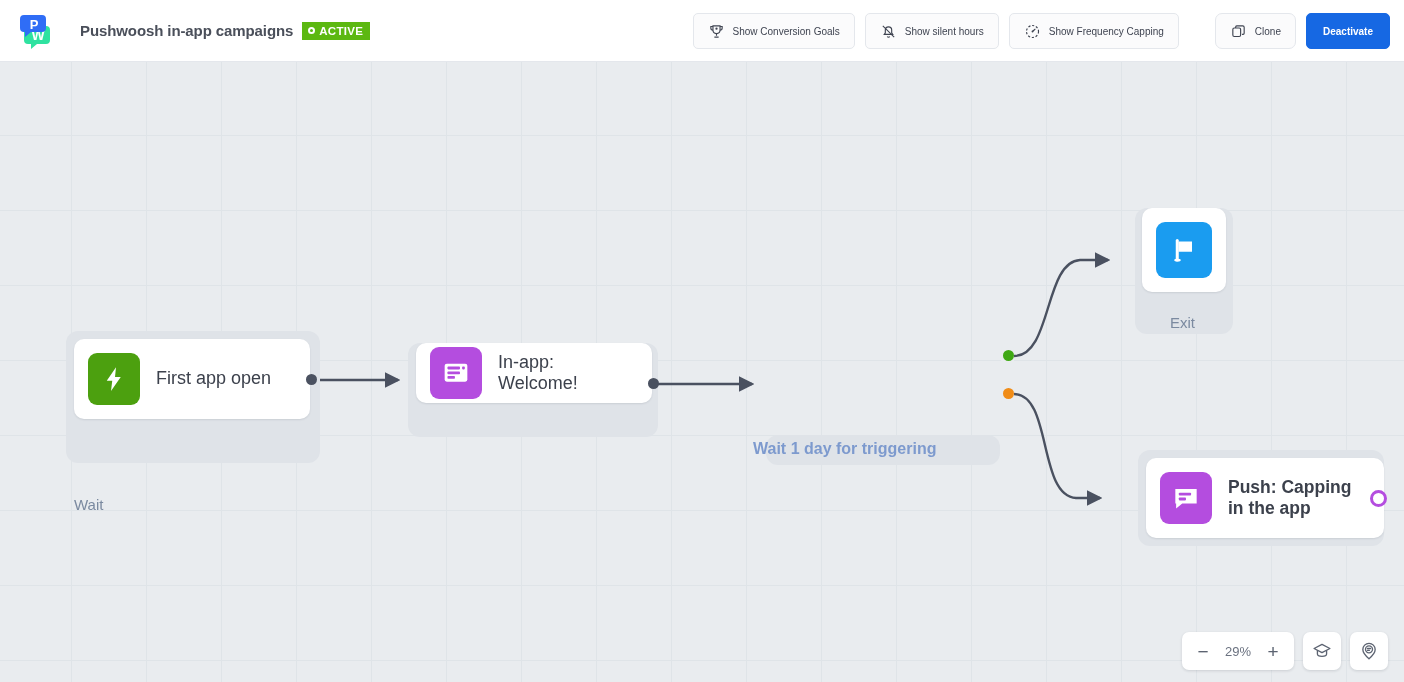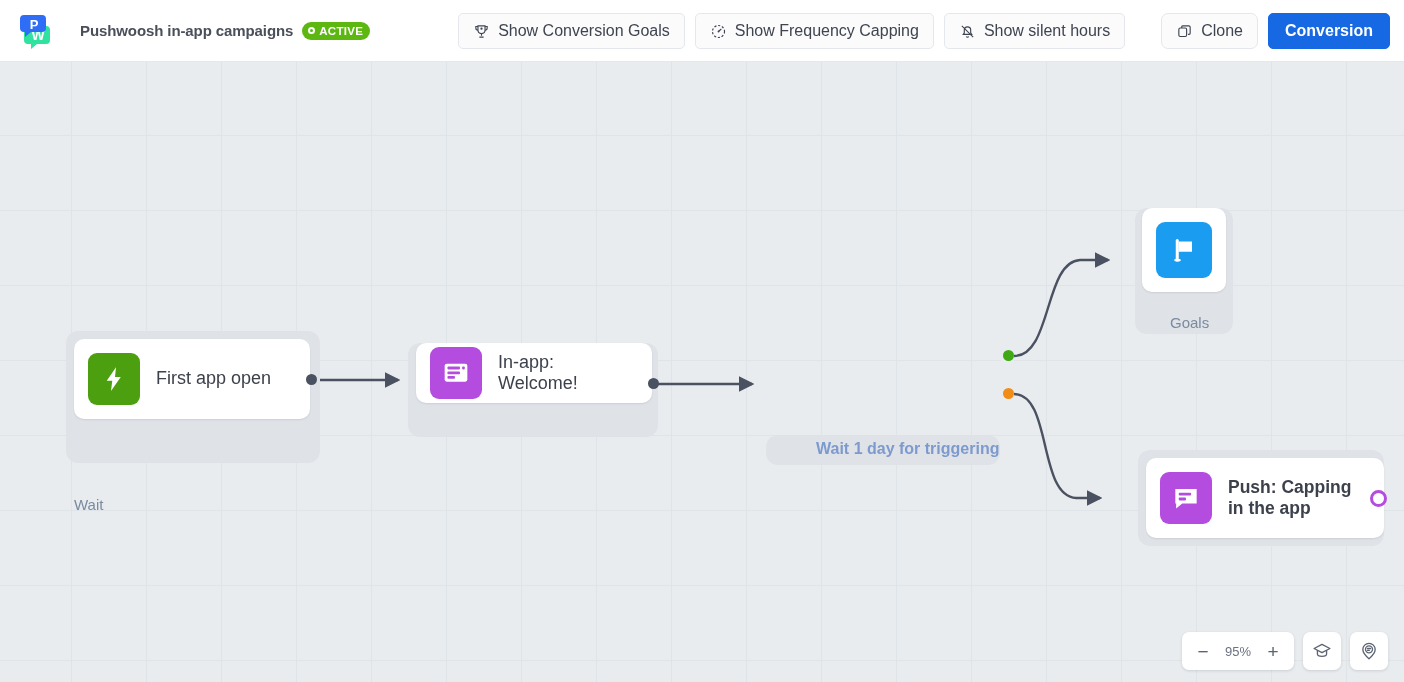--- a/index.html
+++ b/index.html
@@ -26,38 +26,38 @@
   }
   .title-text {
     font-size:15px; font-weight:bold; color:#4a4f5a;
     letter-spacing:-0.1px; white-space:nowrap;
     margin-left:4px;
   }
   .badge-active {
     display:inline-flex; align-items:center; gap:4px;
     background:#5cb811; color:#ffffff;
     font-size:11.5px; font-weight:bold; letter-spacing:0.3px;
-    padding:3px 7px 3px 6px; border-radius:9px;
+    padding:3px 7px 3px 6px; border-radius:0;
     margin-left:9px; vertical-align:2px;
     white-space:nowrap;
   }
   .badge-dot {
     width:7px; height:7px; border-radius:50%;
     border:2px solid #ffffff; display:inline-block;
   }
 
   .toolbar {
     position:absolute; right:14px; top:0; height:62px;
     display:flex; align-items:center; gap:10px;
   }
   .tb-btn {
     height:36px; display:inline-flex; align-items:center; gap:8px;
     padding:0 14px;
     background:#fbfbfc; border:1px solid #e4e7ec; border-radius:5px;
-    font-size:16px; color:#3f4451; white-space:nowrap;
+    font-size:10px; color:#3f4451; white-space:nowrap;
     cursor:pointer;
   }
   .tb-btn.plain { background:#fbfbfc;border-radius:7px; }
   .tb-btn.primary {
     background:#1668e3; border-color:#1668e3; color:#ffffff;
     font-weight:bold; padding:0 16px;
   }
   .tb-ico { width:17px; height:17px; flex:0 0 auto; display:block; }
   .tb-gap { width:16px; }
 
@@ -193,48 +193,48 @@
         <path d="M7 5H4v2a3 3 0 0 0 3 3"></path>
         <path d="M17 5h3v2a3 3 0 0 1-3 3"></path>
         <path d="M12 15v3M9 20h6"></path>
         <circle cx="12" cy="8" r="1.6" fill="#3f4451" stroke="none"></circle>
       </svg>
       <span>Show Conversion Goals</span>
     </button>
 
     <button class="tb-btn">
       <svg class="tb-ico" viewBox="0 0 24 24" fill="none" stroke="#3f4451" stroke-width="1.6">
+        <path d="M6 16h12l-1.5-2.2V10a4.5 4.5 0 0 0-9 0v3.8L6 16z"></path>
+        <path d="M10.3 19a1.9 1.9 0 0 0 3.4 0"></path>
+        <path d="M4 4l16 16" stroke-width="1.5"></path>
+      </svg>
+      <span>Show silent hours</span>
+    </button>
+
+    <button class="tb-btn">
+      <svg class="tb-ico" viewBox="0 0 24 24" fill="none" stroke="#3f4451" stroke-width="1.6">
         <circle cx="12" cy="12" r="8.5" stroke-dasharray="3 2.5"></circle>
         <path d="M12 12l3.5-3.2" stroke-linecap="round"></path>
         <circle cx="12" cy="12" r="1.3" fill="#3f4451" stroke="none"></circle>
       </svg>
       <span>Show Frequency Capping</span>
-    </button>
-
-    <button class="tb-btn">
-      <svg class="tb-ico" viewBox="0 0 24 24" fill="none" stroke="#3f4451" stroke-width="1.6">
-        <path d="M6 16h12l-1.5-2.2V10a4.5 4.5 0 0 0-9 0v3.8L6 16z"></path>
-        <path d="M10.3 19a1.9 1.9 0 0 0 3.4 0"></path>
-        <path d="M4 4l16 16" stroke-width="1.5"></path>
-      </svg>
-      <span>Show silent hours</span>
     </button>
 
     <span class="tb-gap"></span>
 
     <button class="tb-btn plain">
       <svg class="tb-ico" viewBox="0 0 24 24" fill="none" stroke="#3f4451" stroke-width="1.6">
         <rect x="4" y="7" width="11" height="12" rx="2"></rect>
         <path d="M8 7V5.5A1.5 1.5 0 0 1 9.5 4H18a2 2 0 0 1 2 2v8.5A1.5 1.5 0 0 1 18.5 16H17"></path>
       </svg>
       <span>Clone</span>
     </button>
 
     <button class="tb-btn primary">
-      <span>Conversion</span>
+      <span>Deactivate</span>
     </button>
   </div>
 </div>
 
 <div class="canvas">
 
   <svg class="edges" viewBox="0 0 1404 620">
     <defs>
       <marker id="arw" viewBox="0 0 10 10" refX="8.5" refY="5" markerWidth="6.5" markerHeight="6.5" orient="auto-start-reverse">
         <path d="M0 0 L10 5 L0 10 z" fill="#4a5160"></path>
@@ -278,52 +278,52 @@
   </div>
   <div class="port dark" style="left:648px; top:316px;"></div>
 
 
   <div class="notch" style="left:1001px; top:281px;"></div>
   <div class="notch" style="left:1001px; top:319px;"></div>
   <div class="port green" style="left:1003px; top:288px;"></div>
   <div class="port orange" style="left:1003px; top:326px;"></div>
 
   <div class="group-box" style="left:766px; top:373px; width:234px; height:30px;"></div>
-  <div class="group-label blue" style="left:816px; top:378px;">Wait 1 day for triggering</div>
+  <div class="group-label blue" style="left:753px; top:378px;">Wait 1 day for triggering</div>
 
   <div class="group-box" style="left:1135px; top:146px; width:98px; height:126px;"></div>
   <div class="node square" style="left:1142px; top:146px; width:84px; height:84px;">
     <div class="node-ico" style="background:#1a9cf0; width:56px; height:56px; border-radius:9px;">
       <svg width="30" height="30" viewBox="0 0 24 24">
         <path d="M6.6 4.4 v15.6" stroke="#ffffff" stroke-width="2.4" stroke-linecap="round" fill="none"></path>
         <path d="M7.6 5.2 H18.4 V13.4 H7.6 z" fill="#ffffff"></path>
         <ellipse cx="6.8" cy="20.1" rx="2.6" ry="1.1" fill="#ffffff"></ellipse>
       </svg>
     </div>
   </div>
-  <div class="group-label" style="left:1170px; top:252px;">Goals</div>
+  <div class="group-label" style="left:1170px; top:252px;">Exit</div>
 
   <div class="group-box" style="left:1138px; top:388px; width:246px; height:96px;"></div>
   <div class="node" style="left:1146px; top:396px; width:238px; height:80px;">
     <div class="node-ico" style="background:#b44ddf;">
       <svg width="32" height="32" viewBox="0 0 24 24">
         <path d="M4 5.2 h16 v11 H9.2 L4.6 19.8 V16.2 H4 z" fill="#ffffff"></path>
         <rect x="6.6" y="8.0" width="9.2" height="2.2" rx="0.6" fill="#b44ddf"></rect>
         <rect x="6.6" y="11.6" width="5.4" height="2.2" rx="0.6" fill="#b44ddf"></rect>
       </svg>
     </div>
     <div class="node-label bold">Push: Capping
 in the app</div>
   </div>
   <div class="port purple" style="left:1370px; top:428px;"></div>
 
   <div class="zoom-bar">
     <div class="zoom-group">
       <button class="zoom-btn">−</button>
-      <span class="zoom-val">95%</span>
+      <span class="zoom-val">29%</span>
       <button class="zoom-btn">+</button>
     </div>
     <div class="zoom-sq">
       <svg width="20" height="20" viewBox="0 0 24 24" fill="none" stroke="#5c6371" stroke-width="1.6" stroke-linejoin="round">
         <path d="M12 4 L21.5 9 L12 14 L2.5 9 z"></path>
         <path d="M6.5 11.2 v4.4 c0 1.6 2.6 2.8 5.5 2.8 s5.5-1.2 5.5-2.8 v-4.4"></path>
       </svg>
     </div>
     <div class="zoom-sq">
       <svg width="20" height="20" viewBox="0 0 24 24" fill="none" stroke="#5c6371" stroke-width="1.6">

